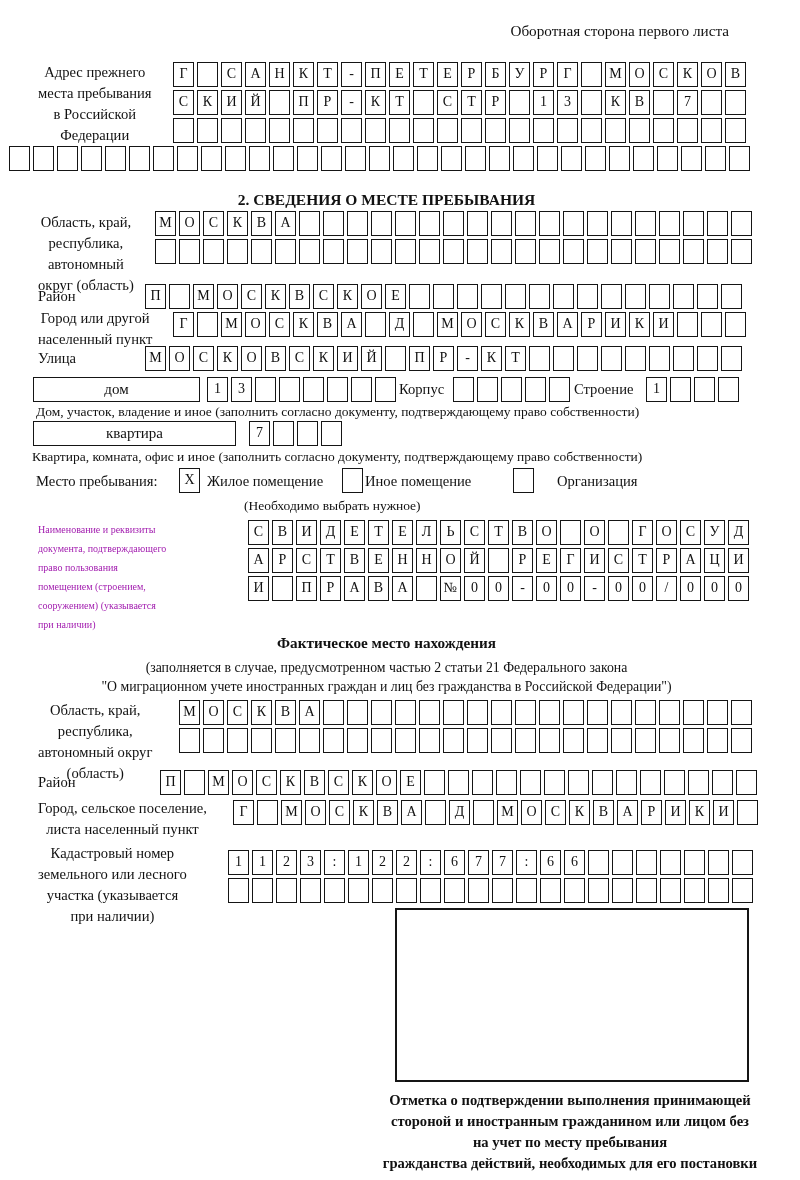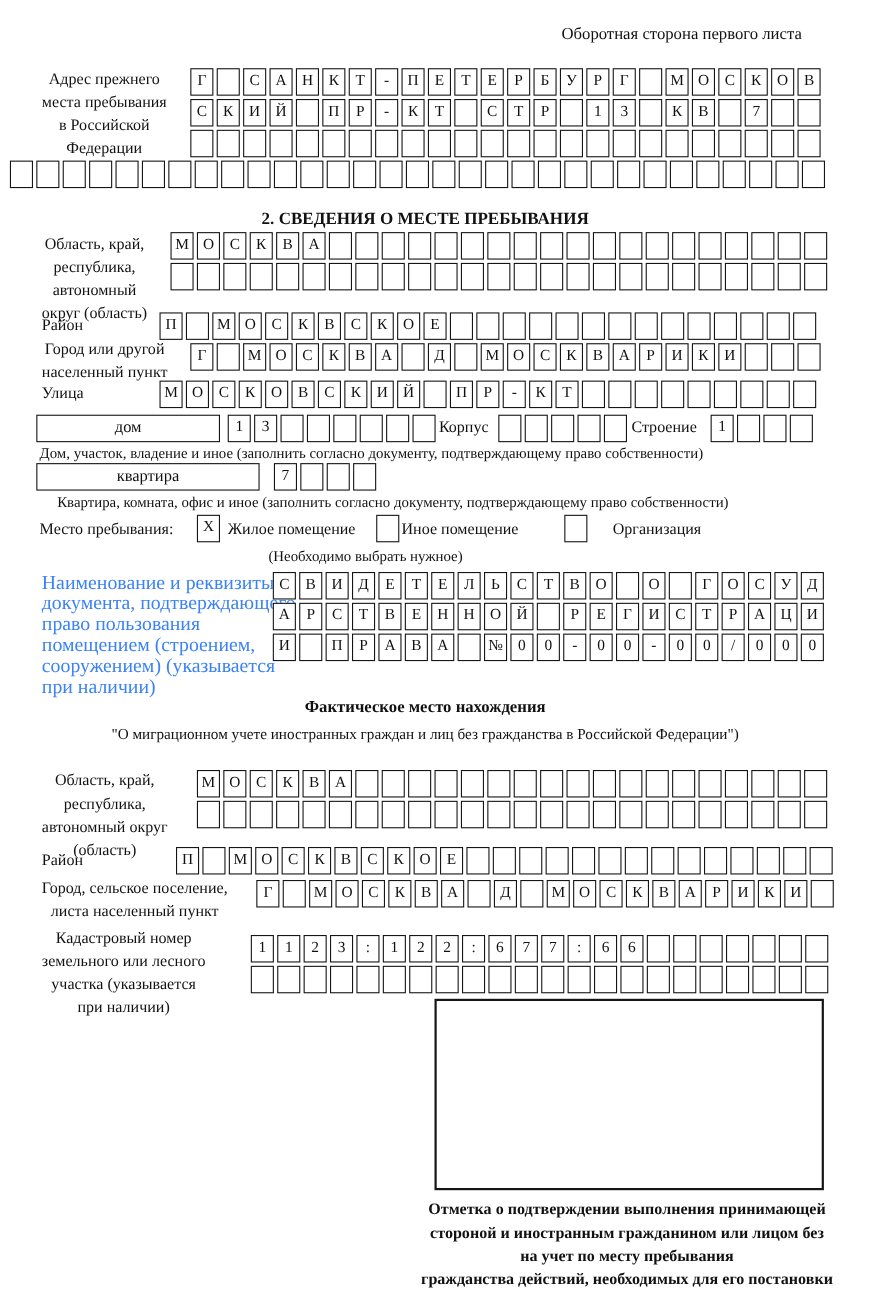--- a/index.html
+++ b/index.html
@@ -2,21 +2,21 @@
 <html><head>
 <meta charset="utf-8">
 <style>
   html,body{margin:0;padding:0;background:#fff;}
   #page{
     position:relative;width:773px;height:1180px;background:#fff;
     font-family:"Liberation Serif","DejaVu Serif",serif;color:#111;overflow:hidden;
   }
   .abs{position:absolute;}
   .lbl{font-size:14.6px;line-height:21px;color:#111;text-align:center;}
-  .lbl-tight{font-size:18px;line-height:19px;color:#3b82f6;}
+  .lbl-tight{font-size:10px;line-height:19px;color:#a21caf;}
   .cellrow{display:flex;gap:3px;}
   .cell{
     box-sizing:border-box;width:21px;height:25px;flex:0 0 21px;
     border:1.8px solid #151515;background:#fff;
     font-size:14px;line-height:21px;text-align:center;
     font-family:"Liberation Serif","DejaVu Serif",serif;color:#111;
   }
   .widebox{
     box-sizing:border-box;border:1.8px solid #151515;height:25px;background:#fff;
     display:flex;align-items:center;justify-content:center;font-size:15px;
@@ -336,21 +336,21 @@
 
   <div class="abs widebox" style="left:33px;top:421px;width:203px;">
       <span>квартира</span>
     </div>
   <div class="abs cellrow" style="left:249px;top:421px;">
       <span class="cell">7</span>
       <span class="cell"></span>
       <span class="cell"></span>
       <span class="cell"></span>
     </div>
-  <div class="abs caption" style="left:52px;top:449px;text-align:center;">Квартира, комната, офис и иное (заполнить согласно документу, подтверждающему право собственности)</div>
+  <div class="abs caption" style="left:32px;top:449px;text-align:center;">Квартира, комната, офис и иное (заполнить согласно документу, подтверждающему право собственности)</div>
 
   <div class="abs lbl" style="left:36px;top:471px;">Место пребывания:</div>
   <div class="abs cell" style="left:179px;top:468px;">X</div>
   <div class="abs lbl" style="left:207px;top:471px;">Жилое помещение</div>
   <div class="abs cell" style="left:342px;top:468px;"></div>
   <div class="abs lbl" style="left:365px;top:471px;">Иное помещение</div>
   <div class="abs cell" style="left:513px;top:468px;"></div>
   <div class="abs lbl" style="left:557px;top:471px;">Организация</div>
   <div class="abs caption" style="left:244px;top:498px;">(Необходимо выбрать нужное)</div>
 
@@ -427,20 +427,21 @@
       <span class="cell">0</span>
       <span class="cell">0</span>
       <span class="cell">/</span>
       <span class="cell">0</span>
       <span class="cell">0</span>
       <span class="cell">0</span>
     </div>
 
   <div class="abs center bold" style="top:634px;font-size:15.2px;">Фактическое место нахождения</div>
   <div class="abs center caption" style="top:658px;font-size:13.8px;line-height:19px;">
+      <div>(заполняется в случае, предусмотренном частью 2 статьи 21 Федерального закона</div>
       <div>"О миграционном учете иностранных граждан и лиц без гражданства в Российской Федерации")</div>
     </div>
 
   <div class="abs lbl" style="left:38px;top:700px;">
       <div>Область, край,</div>
       <div>республика,</div>
       <div>автономный округ</div>
       <div>(область)</div>
     </div>
   <div class="abs cellrow" style="left:179px;top:700px;">

